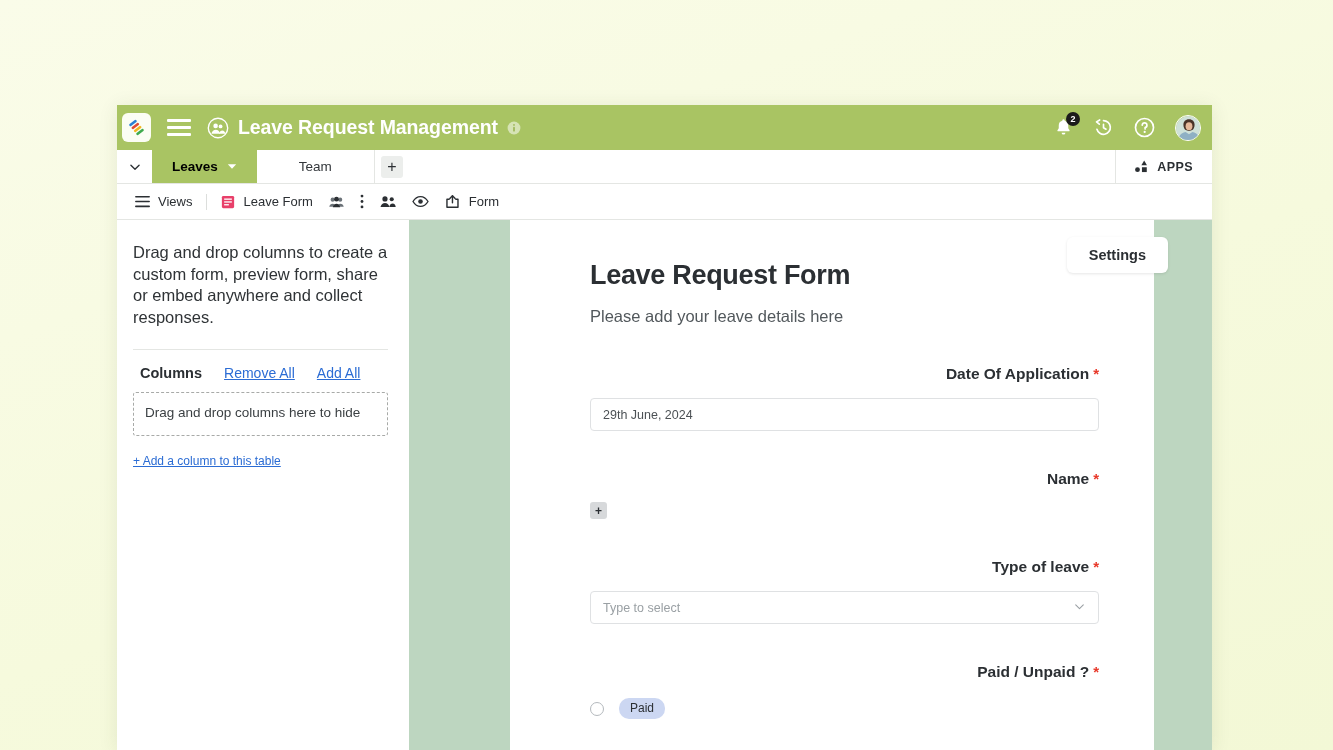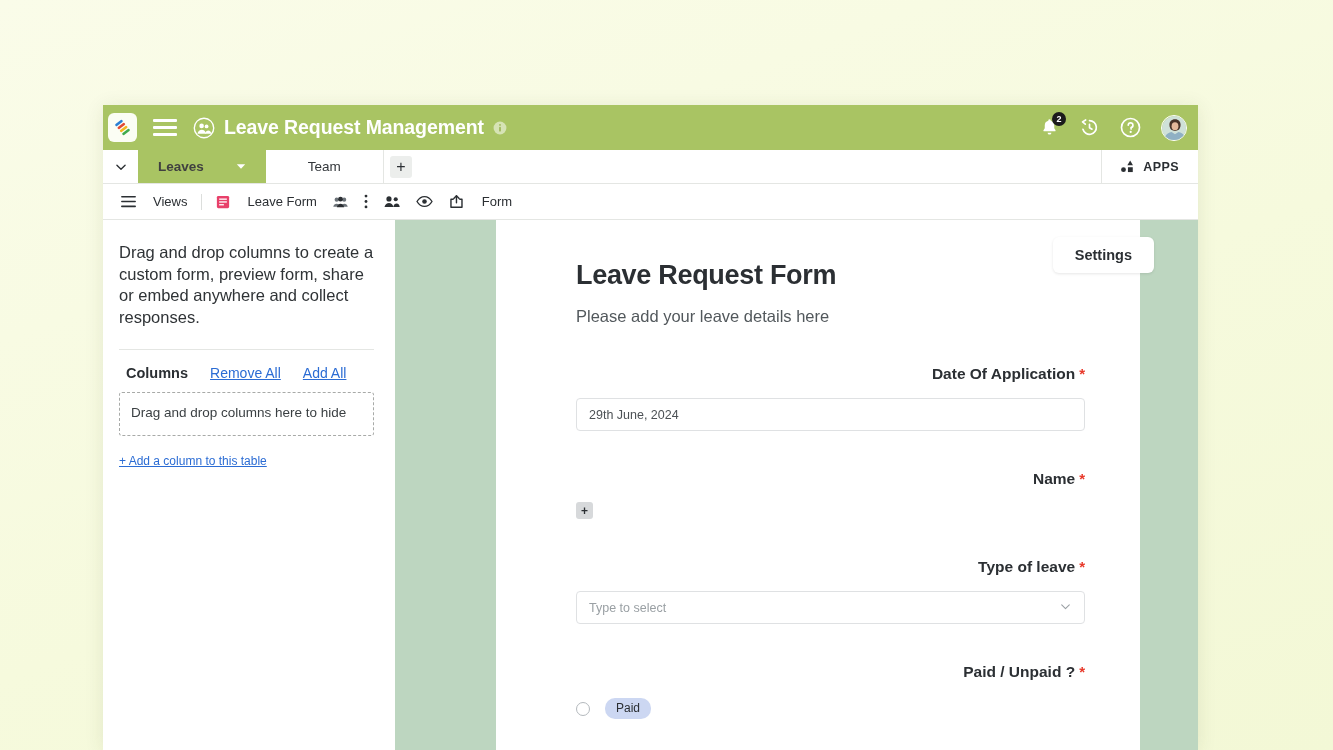--- a/index.html
+++ b/index.html
@@ -15,21 +15,21 @@
   
   .page-bg {
     position: absolute;
     inset: 0;
     background: linear-gradient(160deg, #fafce9 0%, #f6fadd 55%, #f3f8d6 100%);
   }
 
   
   .app-window {
     position: absolute;
-    left: 103px;
+    left: 117px;
     top: 105px;
     width: 1095px;
     height: 645px;
     background: #ffffff;
     overflow: hidden;
     box-shadow: 0 2px 18px rgba(60,70,30,0.10);
   }
 
   
   .topbar {
@@ -125,23 +125,22 @@
     display: flex; align-items: center;
     padding: 0 20px;
     font-size: 13.5px;
     color: #32363a;
     cursor: pointer;
     white-space: nowrap;
     position: relative;
   }
   .tab.active {
     background: #a9c463;
-    color: #404040;
+    color: #000000;
     font-weight: 700;
-    gap: 23px;
   }
   .tab.active .caret { margin-left: 9px; }
   .tab.plain { border-right: 1px solid #e4e6e3; padding: 0 42px; }
   .tab-add {
     display: flex; align-items: center; justify-content: center;
     width: 34px;
     cursor: pointer;
   }
   .tab-add .sq {
     width: 22px; height: 22px;
@@ -171,21 +170,21 @@
     display: flex;
     align-items: center;
     gap: 0px;
     padding: 0 8px 0 10px;
     background: #ffffff;
     border-bottom: 1px solid #e4e6e3;
     font-size: 13px;
     color: #2b2f33;
   }
   .tb-item {
-    display: flex; align-items: center; gap: 17px;
+    display: flex; align-items: center; gap: 8px;
     padding: 0 8px;
     height: 100%;
     cursor: pointer;
     white-space: nowrap;
   }
   .tb-sep { width: 1px; height: 16px; background: #dcdedc; margin: 0 6px; }
   .tb-icon { display: flex; align-items: center; justify-content: center; }
 
   
   .body-area {

